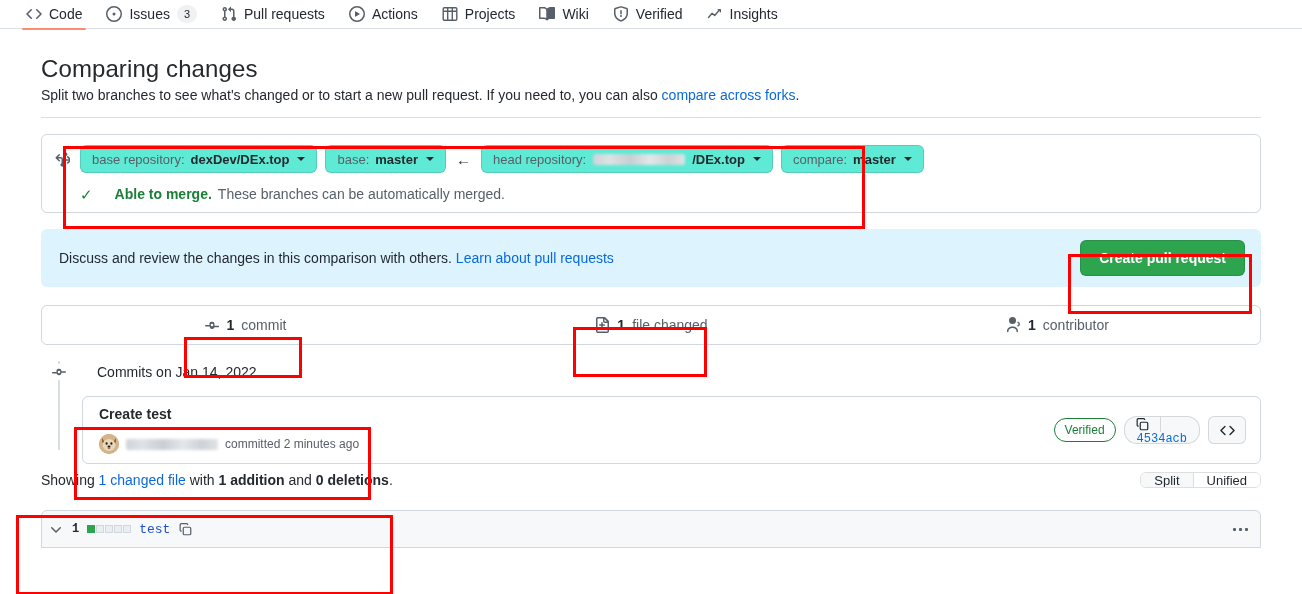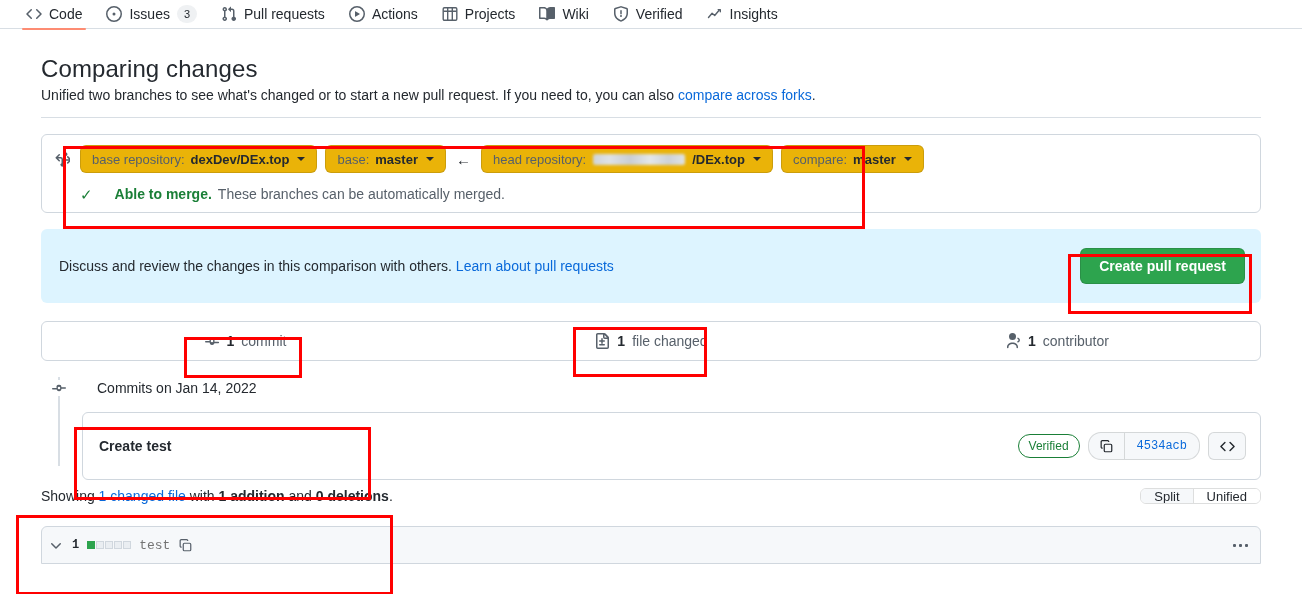--- a/index.html
+++ b/index.html
@@ -95,21 +95,21 @@
     align-items: center;
     gap: 8px;
     flex-wrap: nowrap;
   }
   .btn-select {
     display: inline-flex;
     align-items: center;
     gap: 6px;
     height: 28px;
     padding: 0 11px;
-    background: #eab308;
+    background: #5eead4;
     border: 1px solid rgba(27,31,36,.15);
     border-radius: 6px;
     font-size: 13px;
     color: #24292f;
     cursor: pointer;
     white-space: nowrap;
   }
   .btn-select .muted { color: #57606a; font-weight: 400; }
   .btn-select b { font-weight: 600; }
   .caret {
@@ -140,21 +140,21 @@
     gap: 6px;
   }
   .merge-status .chk { color: #1a7f37; font-size: 15px; line-height: 1; }
   .merge-status b { color: #1a7f37; font-weight: 600; margin-left: 16px; }
 
   
   .discuss {
     margin-top: 16px;
     background: #ddf4ff;
     border-radius: 6px;
-    height: 74px;
+    height: 58px;
     display: flex;
     align-items: center;
     justify-content: space-between;
     padding: 0 16px 0 18px;
   }
   .discuss-text { font-size: 14px; color: #24292f; }
   .btn-primary {
     background: #2da44e;
     border: 1px solid rgba(27,31,36,.15);
     border-radius: 6px;
@@ -256,20 +256,21 @@
     cursor: pointer;
   }
   .sha-group {
     display: inline-flex;
     align-items: stretch;
     border: 1px solid rgba(27,31,36,.15);
     border-radius: 13px;
     background: #f6f8fa;
     height: 28px;
     overflow: hidden;
+    flex-direction: column;
   }
   .sha-copy {
     width: 36px;
     display: flex; align-items: center; justify-content: center;
     color: #24292f;
     border-right: 1px solid rgba(27,31,36,.15);
     cursor: pointer;
   }
   .sha-text {
     display: flex; align-items: center;
@@ -339,21 +340,21 @@
   .diffstat { display: inline-flex; gap: 1px; align-items: center; }
   .diffstat span {
     width: 8px; height: 8px; display: inline-block;
     border: 1px solid #d0d7de;
   }
   .diffstat span.add { background: #2da44e; border-color: #2da44e; }
   .diffstat span.neutral { background: #eaeef2; border-color: #d0d7de; }
   .file-name {
     font-family: "Liberation Mono", monospace;
     font-size: 13px;
-    color: #737373;
+    color: #1d4ed8;
     cursor: pointer;
   }
   .kebab {
     display: inline-flex; gap: 3px; align-items: center;
     color: #57606a; cursor: pointer;
   }
   .kebab i { width: 3px; height: 3px; background: #57606a; display: block; border-radius: 1px; }
 
   
   .anno {
@@ -444,21 +445,21 @@
     </span>
     <span>Insights</span>
   </div>
 </nav>
 
 <div class="container">
 
   <h1 class="page-title">Comparing changes</h1>
 
   <p class="subtitle">
-    <span>Unified two branches to see what's changed or to start a new pull request. If you need to, you can also </span><a class="lnk" href="#">compare across forks</a><span>.</span>
+    <span>Split two branches to see what's changed or to start a new pull request. If you need to, you can also </span><a class="lnk" href="#">compare across forks</a><span>.</span>
   </p>
 
   <div class="rule"></div>
 
   <div class="compare-box">
     <span class="compare-icon">
       <svg width="16" height="16" viewBox="0 0 16 16" fill="currentColor">
           <path d="M4.72 3.22a.75.75 0 011.06 1.06L4.06 6h2.69A2.25 2.25 0 019 8.25v3.88a1.75 1.75 0 11-1.5 0V8.25A.75.75 0 006.75 7.5H4.06l1.72 1.72a.75.75 0 11-1.06 1.06L1.72 7.28a.75.75 0 010-1.06L4.72 3.22zM11.25 1.5a1.75 1.75 0 10.25 3.48v3.9a.75.75 0 00.75.75h2.69l-1.72 1.72a.75.75 0 101.06 1.06l3-3a.75.75 0 000-1.06l-3-3a.75.75 0 00-1.06 1.06l1.72 1.72h-2.69a2.25 2.25 0 01-.25-.02V4.98A1.75 1.75 0 0011.25 1.5z"></path>
         </svg>
     </span>
@@ -547,20 +548,36 @@
         <svg width="16" height="16" viewBox="0 0 16 16" fill="currentColor">
             <path d="M10.5 7.25a2.5 2.5 0 10-4.9.75H1.75a.75.75 0 000 1.5h3.85a2.5 2.5 0 004.9-.75h3.75a.75.75 0 000-1.5H10.5zM8 6.75a1.25 1.25 0 110 2.5 1.25 1.25 0 010-2.5z"></path>
           </svg>
       </span>
       <span class="commit-group-title">Commits on Jan 14, 2022</span>
     </div>
 
     <div class="commit-card">
       <div class="commit-left">
         <div class="commit-title">Create test</div>
+        <div class="commit-meta">
+          <span class="avatar">
+            <svg width="20" height="20" viewBox="0 0 20 20">
+              <circle cx="10" cy="10" r="10" fill="#d6b48a"></circle>
+              <path d="M3 4l2.6 4.2L3.4 9z" fill="#7a5230"></path>
+              <path d="M17 4l-2.6 4.2L16.6 9z" fill="#7a5230"></path>
+              <ellipse cx="10" cy="11" rx="6.4" ry="6" fill="#e8d6bd"></ellipse>
+              <ellipse cx="7.6" cy="9.6" rx="1.05" ry="1.25" fill="#2b1c10"></ellipse>
+              <ellipse cx="12.4" cy="9.6" rx="1.05" ry="1.25" fill="#2b1c10"></ellipse>
+              <ellipse cx="10" cy="12.6" rx="1.5" ry="1.1" fill="#2b1c10"></ellipse>
+              <path d="M8.6 14.1q1.4 1.2 2.8 0" stroke="#6b4a2c" stroke-width="0.7" fill="none"></path>
+            </svg>
+          </span>
+          <span class="redact"></span>
+          <span>committed 2 minutes ago</span>
+        </div>
       </div>
       <div class="commit-right">
         <span class="badge-verified">Verified</span>
         <span class="sha-group">
           <span class="sha-copy">
             <svg width="15" height="15" viewBox="0 0 16 16" fill="none" stroke="currentColor" stroke-width="1.3">
                 <rect x="5.6" y="5.6" width="8" height="8" rx="1.2"></rect>
                 <path d="M10.4 3.3V2.9a1.2 1.2 0 00-1.2-1.2H3.5a1.2 1.2 0 00-1.2 1.2v5.7a1.2 1.2 0 001.2 1.2h.4"></path>
               </svg>
           </span>

